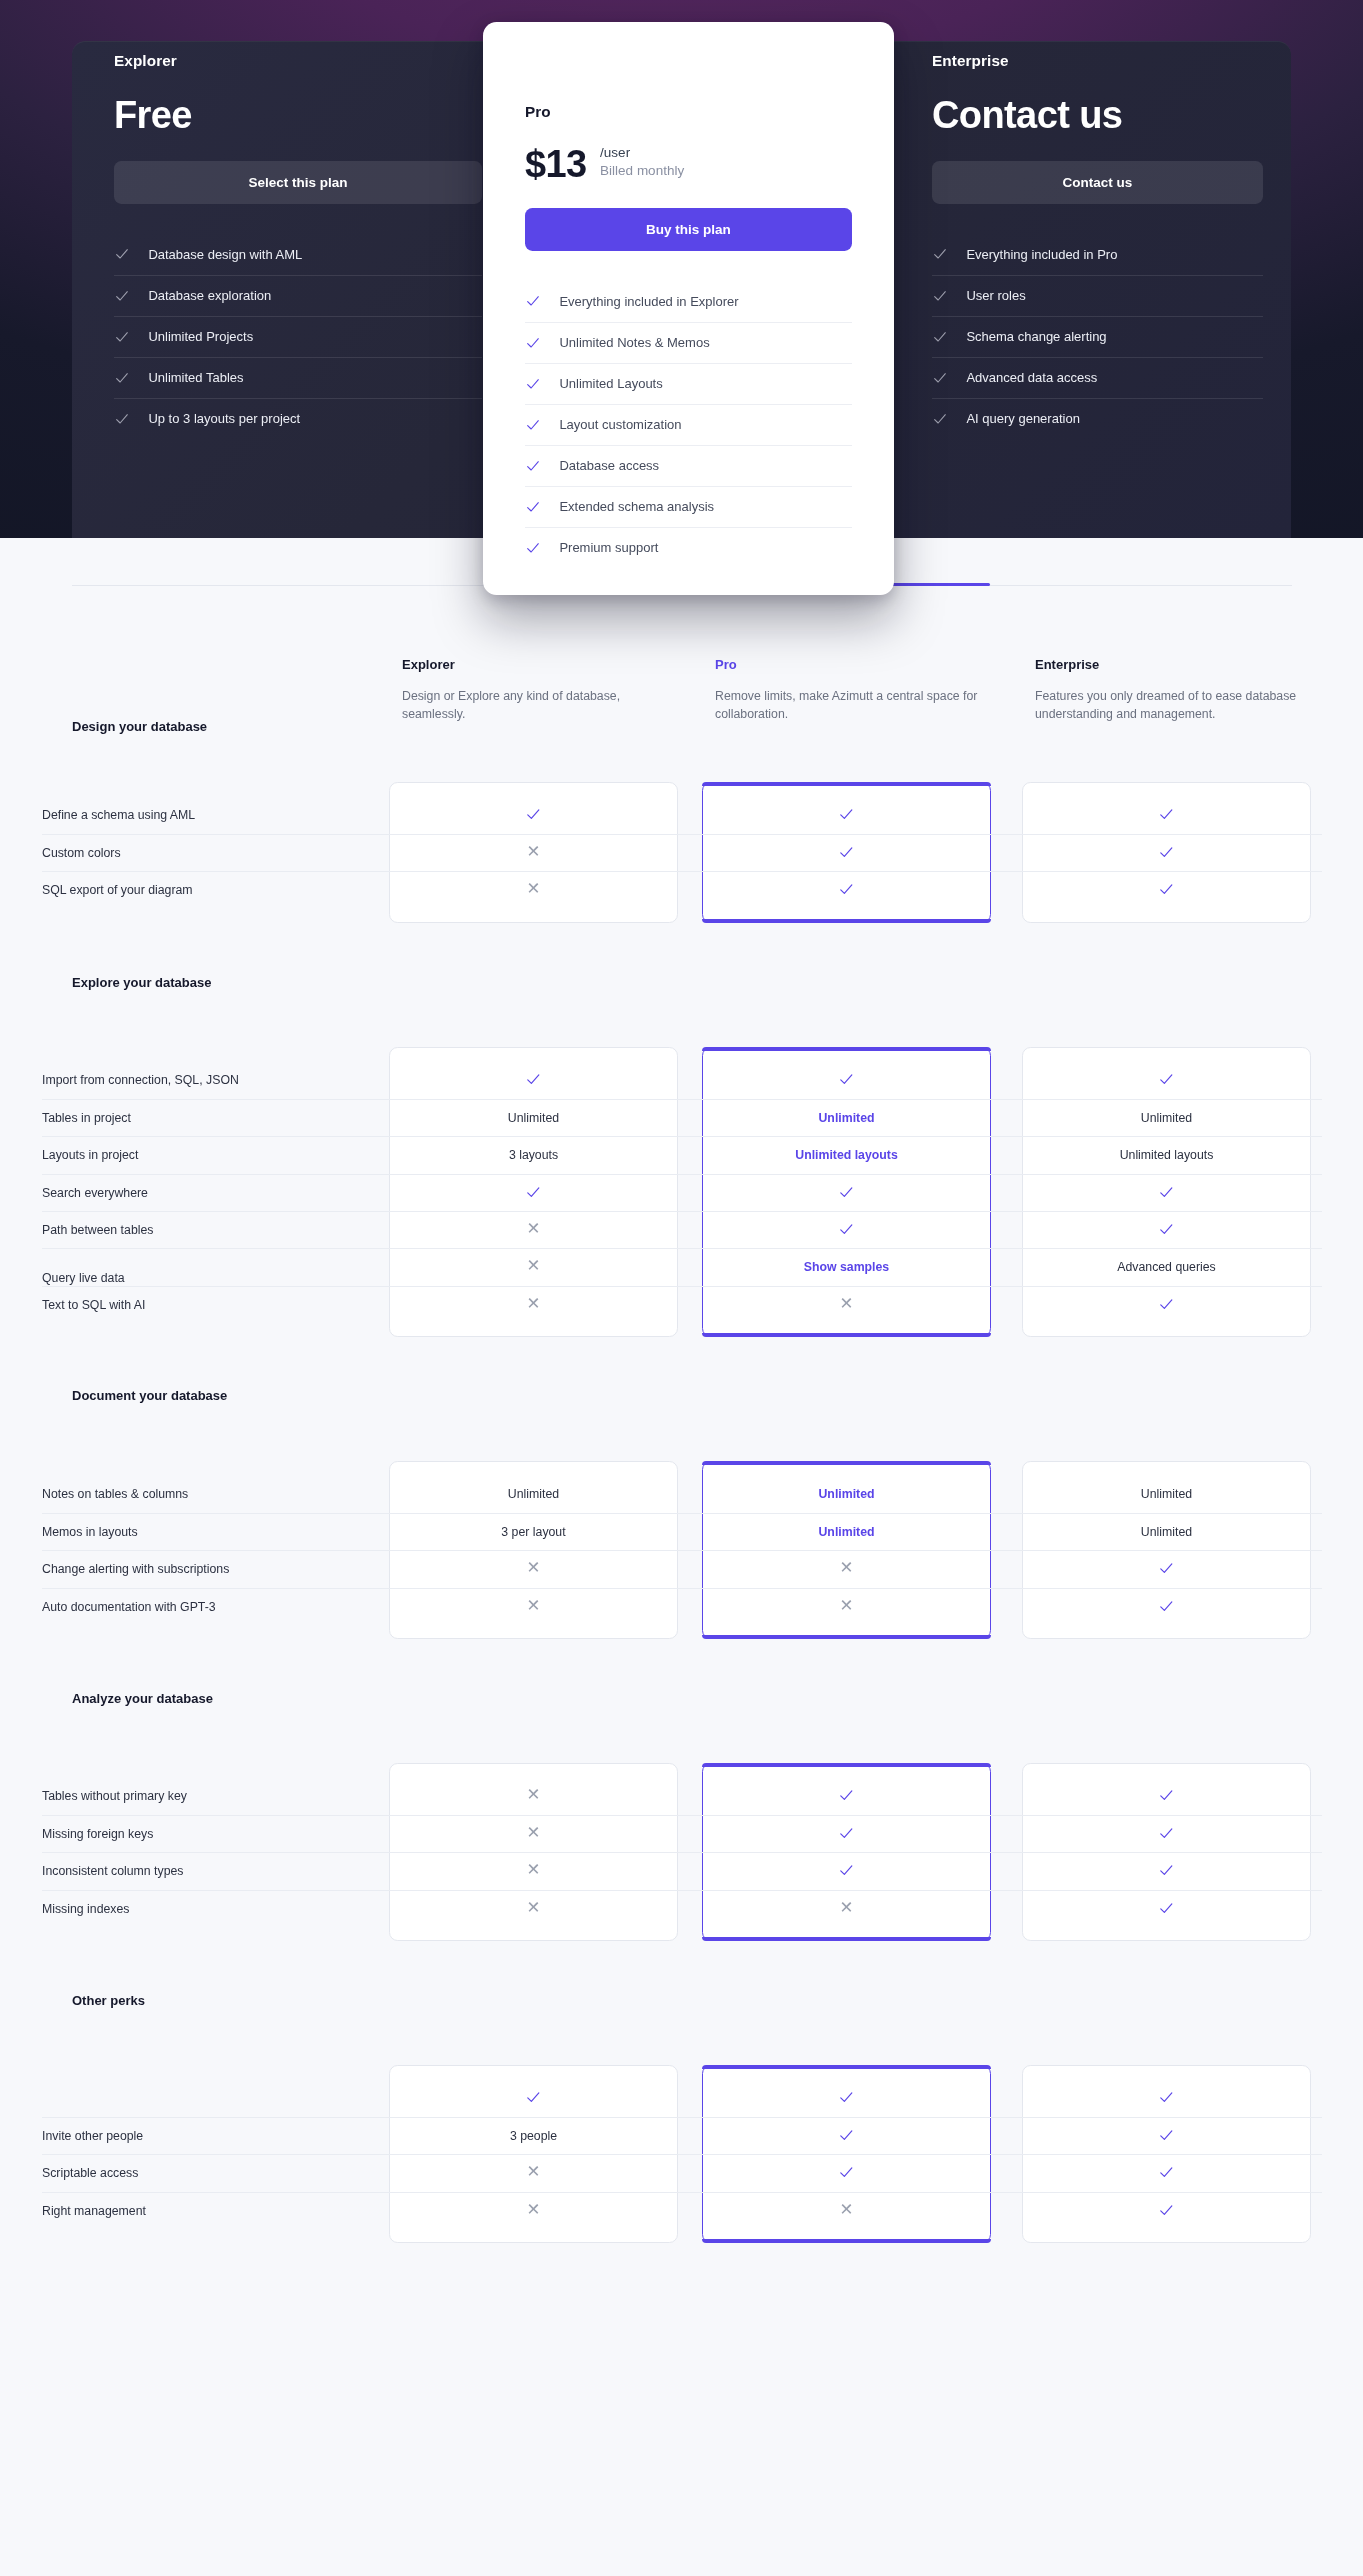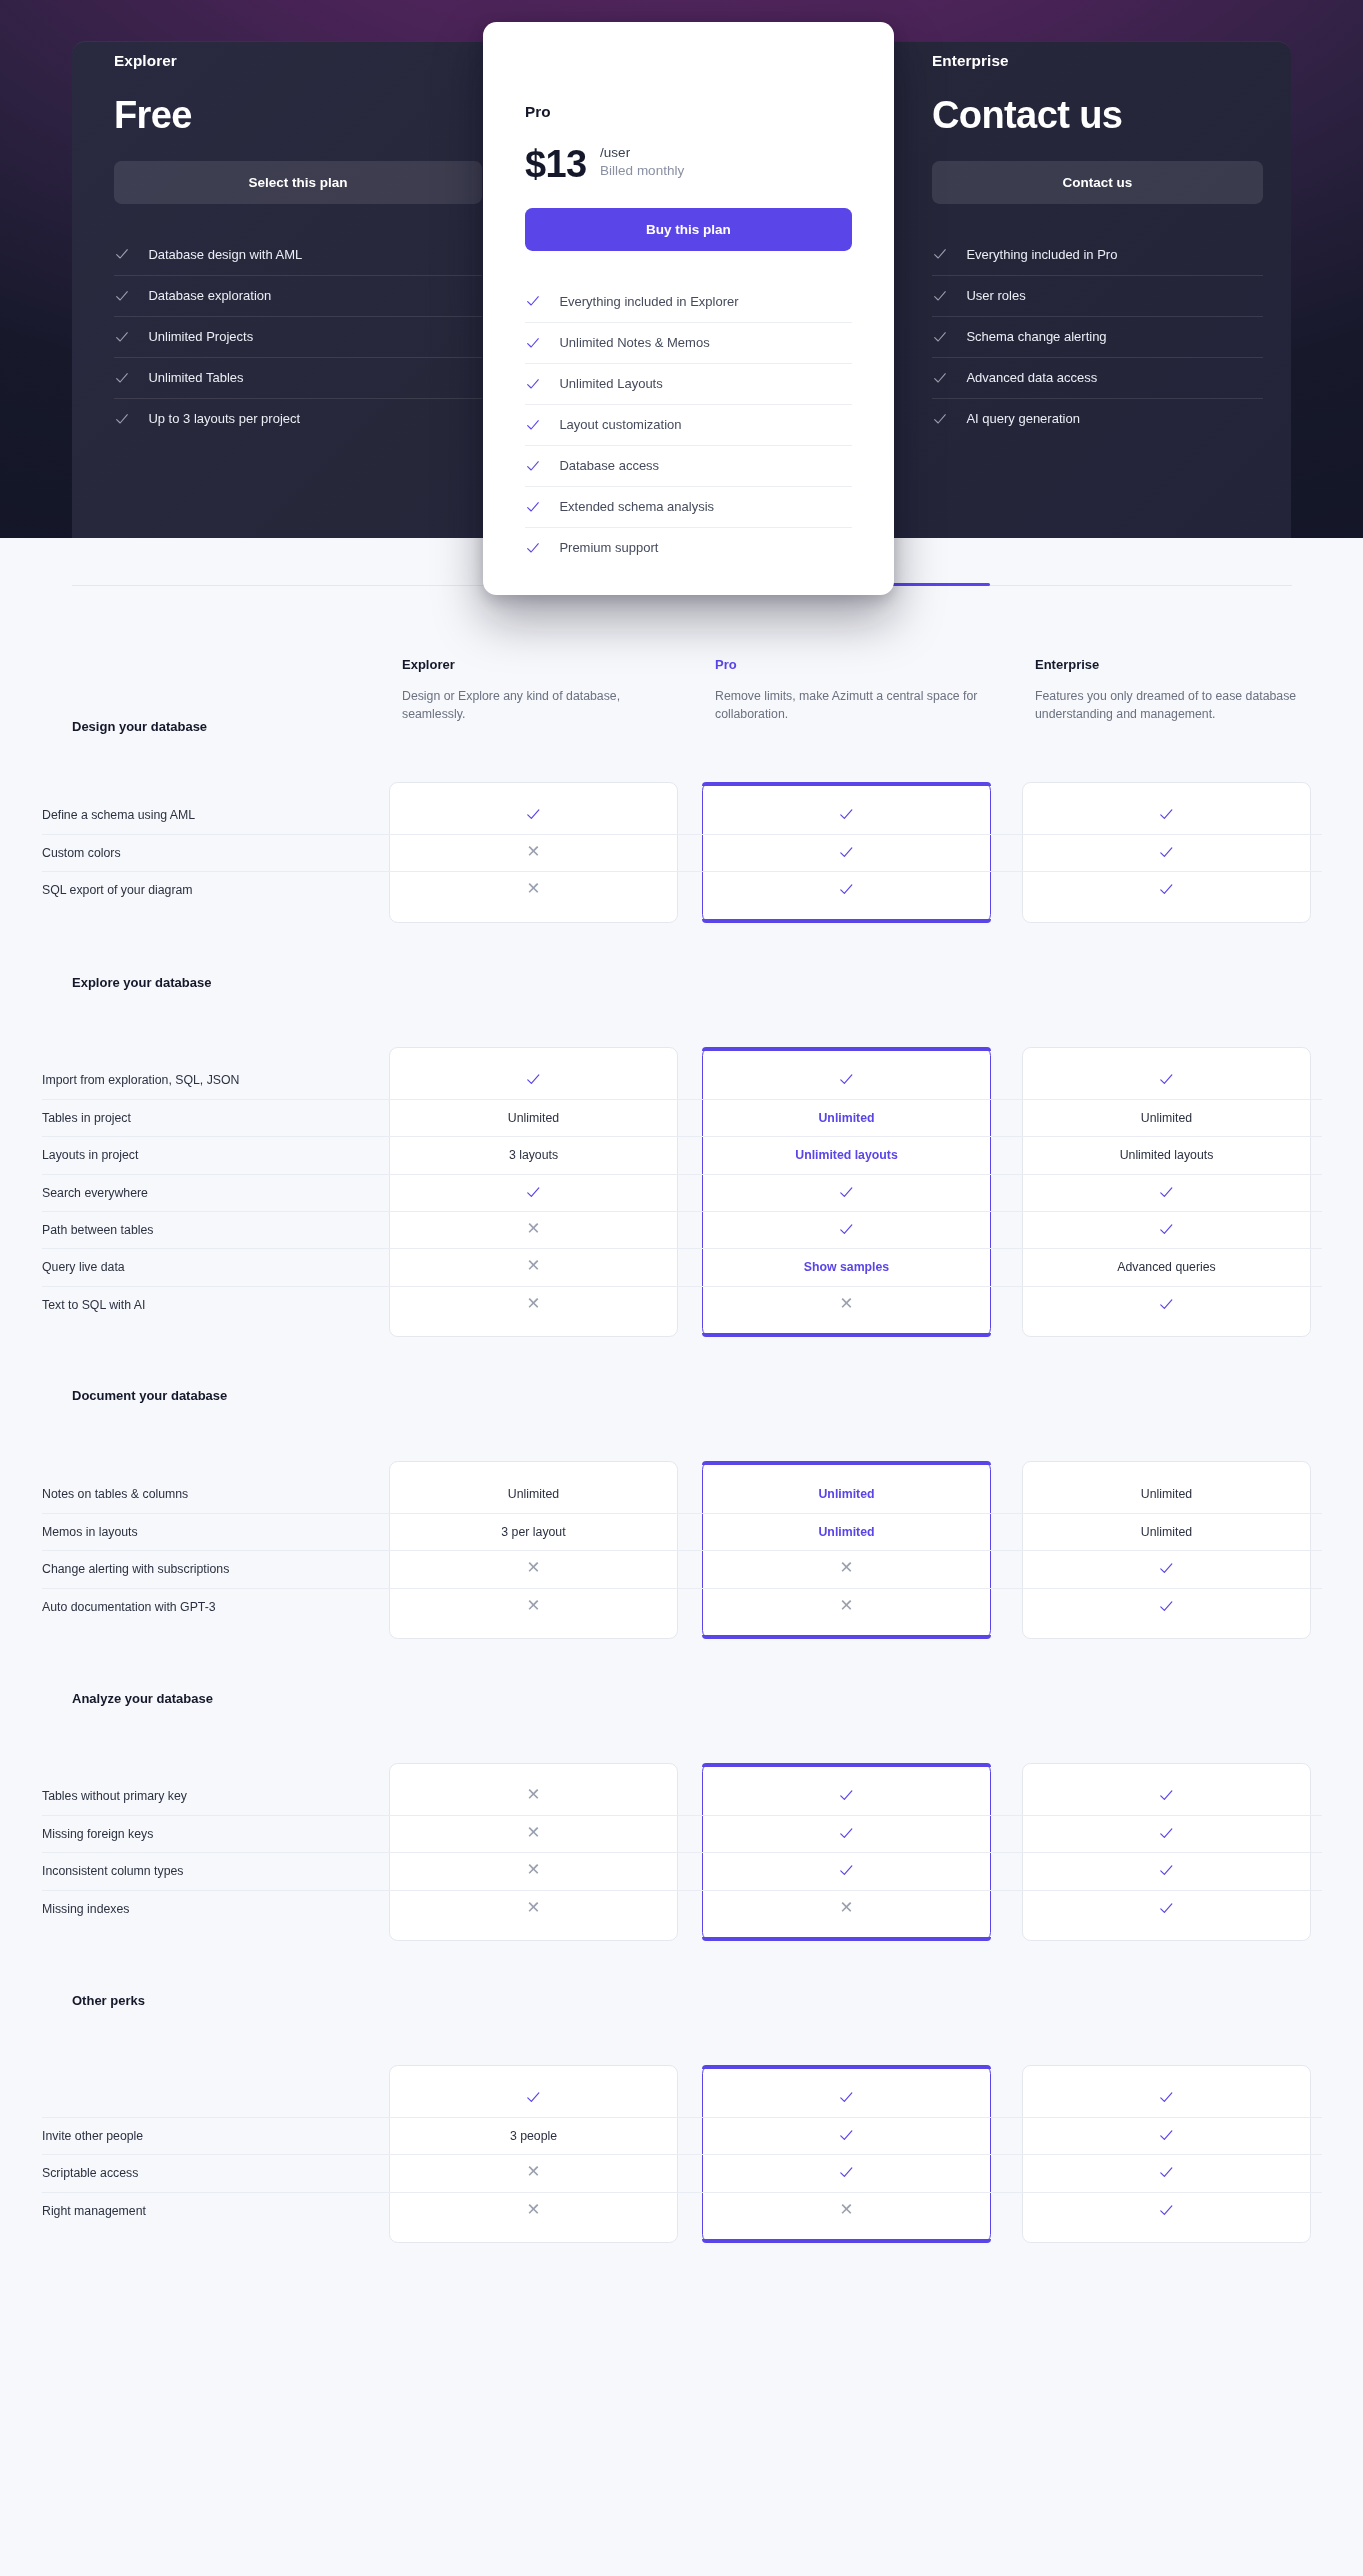--- a/index.html
+++ b/index.html
@@ -419,21 +419,21 @@
             </span>
           </div>
         </div>
       </div>
       <div class="sec" style="position: relative; height: 414px;">
         <div class="sec-title" style="top: 19.6px;">Explore your database</div>
         <div class="colbox" style="left: 389px; top: 92px; width: 289px; height: 290px;"></div>
         <div class="colbox pro" style="left: 702px; top: 92px; width: 289px; height: 290px;"></div>
         <div class="colbox" style="left: 1022px; top: 92px; width: 289px; height: 290px;"></div>
         <div class="grid-row" style="position: absolute; left: 0px; top: 106px; width: 1364px; height: 37px;">
-          <div class="cell-label">Import from exploration, SQL, JSON</div>
+          <div class="cell-label">Import from connection, SQL, JSON</div>
           <div class="cell" style="position: absolute; left: 389px; top: 0px; width: 289px; height: 37px; display: flex; align-items: center; justify-content: center;">
             <span class="glyph-ck">
               <svg width="16.6" height="16.6" viewBox="0 0 24 24" fill="none" aria-hidden="true">
                 <path d="M4 12.8 L9.2 18 L20 5.6" stroke="#5a45e8" stroke-width="1.7" stroke-linecap="round" stroke-linejoin="round"></path>
               </svg>
             </span>
           </div>
           <div class="cell pro" style="position: absolute; left: 702px; top: 0px; width: 289px; height: 37px; display: flex; align-items: center; justify-content: center;">
             <span class="glyph-ck">
               <svg width="16.6" height="16.6" viewBox="0 0 24 24" fill="none" aria-hidden="true">
@@ -515,21 +515,21 @@
           </div>
           <div class="cell" style="position: absolute; left: 1022px; top: 0px; width: 289px; height: 37px; display: flex; align-items: center; justify-content: center;">
             <span class="glyph-ck">
               <svg width="16.6" height="16.6" viewBox="0 0 24 24" fill="none" aria-hidden="true">
                 <path d="M4 12.8 L9.2 18 L20 5.6" stroke="#5a45e8" stroke-width="1.7" stroke-linecap="round" stroke-linejoin="round"></path>
               </svg>
             </span>
           </div>
         </div>
         <div class="rowsep" style="top: 293px;"></div>
-        <div class="grid-row" style="position: absolute; left: 0px; top: 293px; width: 1356px; height: 37px;">
+        <div class="grid-row" style="position: absolute; left: 0px; top: 293px; width: 1356px; height: 37px; align-items: flex-end;">
           <div class="cell-label">Query live data</div>
           <div class="cell" style="position: absolute; left: 389px; top: 0px; width: 289px; height: 37px; display: flex; align-items: center; justify-content: center;">
             <span class="glyph-x">✕</span>
           </div>
           <div class="cell pro" style="position: absolute; left: 702px; top: 0px; width: 289px; height: 37px; display: flex; align-items: center; justify-content: center;">
             <span class="pro-strong">Show samples</span>
           </div>
           <div class="cell" style="position: absolute; left: 1022px; top: 0px; width: 289px; height: 37px; display: flex; align-items: center; justify-content: center;">
             <span>Advanced queries</span>
           </div>

